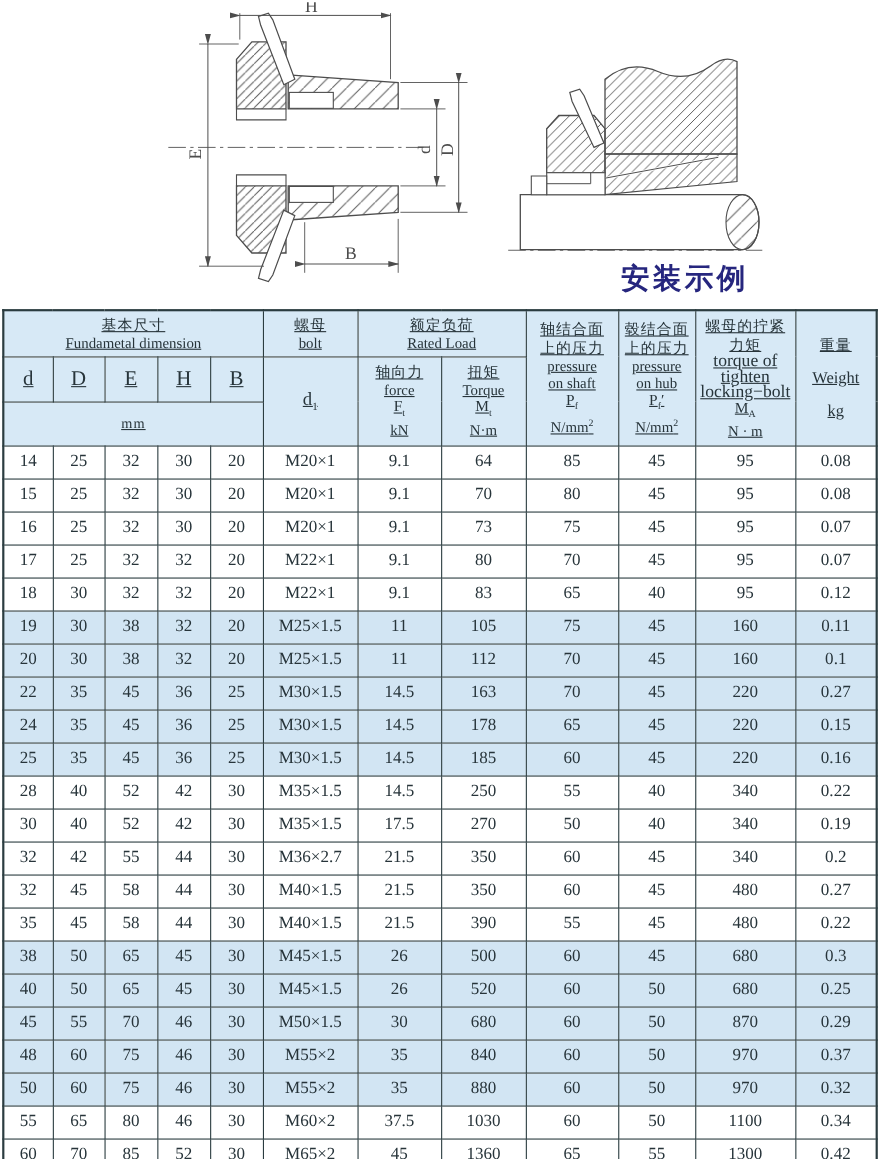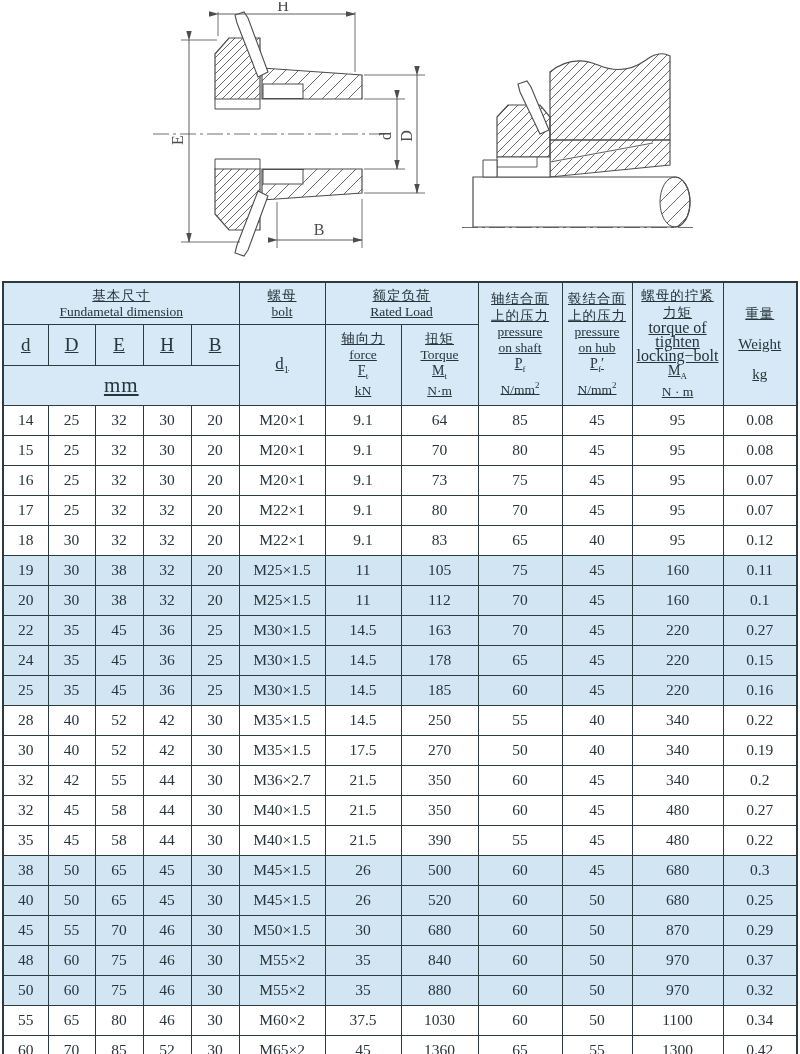--- a/index.html
+++ b/index.html
@@ -34,21 +34,21 @@
   .spec thead th{background:var(--hdr-blue);font-weight:normal;text-decoration:underline;}
   .spec thead{border-bottom:1.5px solid var(--line);}
   .cn{font-size:13.5px;letter-spacing:1px;line-height:17px;display:block;}
   .en{font-size:13.5px;line-height:16px;display:block;}
   .en.small{font-size:16px;line-height:14px;}
   .sym{font-size:14px;line-height:16px;display:block;}
   .sym sub{font-size:9px;}
   .unit{font-size:13.5px;line-height:16px;display:block;}
   .unit sup{font-size:9px;}
   .dim-letter{font-size:19px;}
-  .mm{font-size:21px;letter-spacing:1px;}
+  .mm{font-size:13px;letter-spacing:1px;}
   .d1{font-size:17px;}
   .d1 sub{font-size:10px;}
   .spec tbody td{font-size:15.5px;height:29px;background:#ffffff;}
   .spec tbody tr.band-blue td{background:var(--band-blue);}
   .spec tbody tr.group-start td{border-top:1.6px solid var(--line);}
   .hrow1{height:42px;} .hrow2{height:41px;} .hrow3{height:40px;}
   .stack-gap .en{margin:14px 0;}
   text{font-family:"Liberation Serif","DejaVu Serif",serif;fill:var(--draw);}
 </style>
 </head>
@@ -136,20 +136,21 @@
 
     <path d="M47,137 L100,137 L100,157 L47,157 Z" fill="#ffffff" stroke="var(--draw)" stroke-width="1"></path>
     <line x1="47" y1="147" x2="87" y2="147" stroke="var(--draw)" stroke-width="0.9"></line>
     <line x1="87" y1="137" x2="87" y2="147" stroke="var(--draw)" stroke-width="0.9"></line>
 
     <path d="M33,140 L47,140 L47,157 L33,157 Z" fill="#ffffff" stroke="var(--draw)" stroke-width="1"></path>
 
     <path d="M70,72 L68,64 L77,61 L81,67 L99,110 L90,114 Z" fill="#ffffff" stroke="var(--draw)" stroke-width="1.1"></path>
   </svg>
 
+  <div class="caption">安装示例</div>
 
   <table class="spec">
     <colgroup>
       <col style="width:45px">
         <col style="width:47px">
         <col style="width:48px">
       <col style="width:48px">
         <col style="width:48px">
         <col style="width:86px">
       <col style="width:76px">

